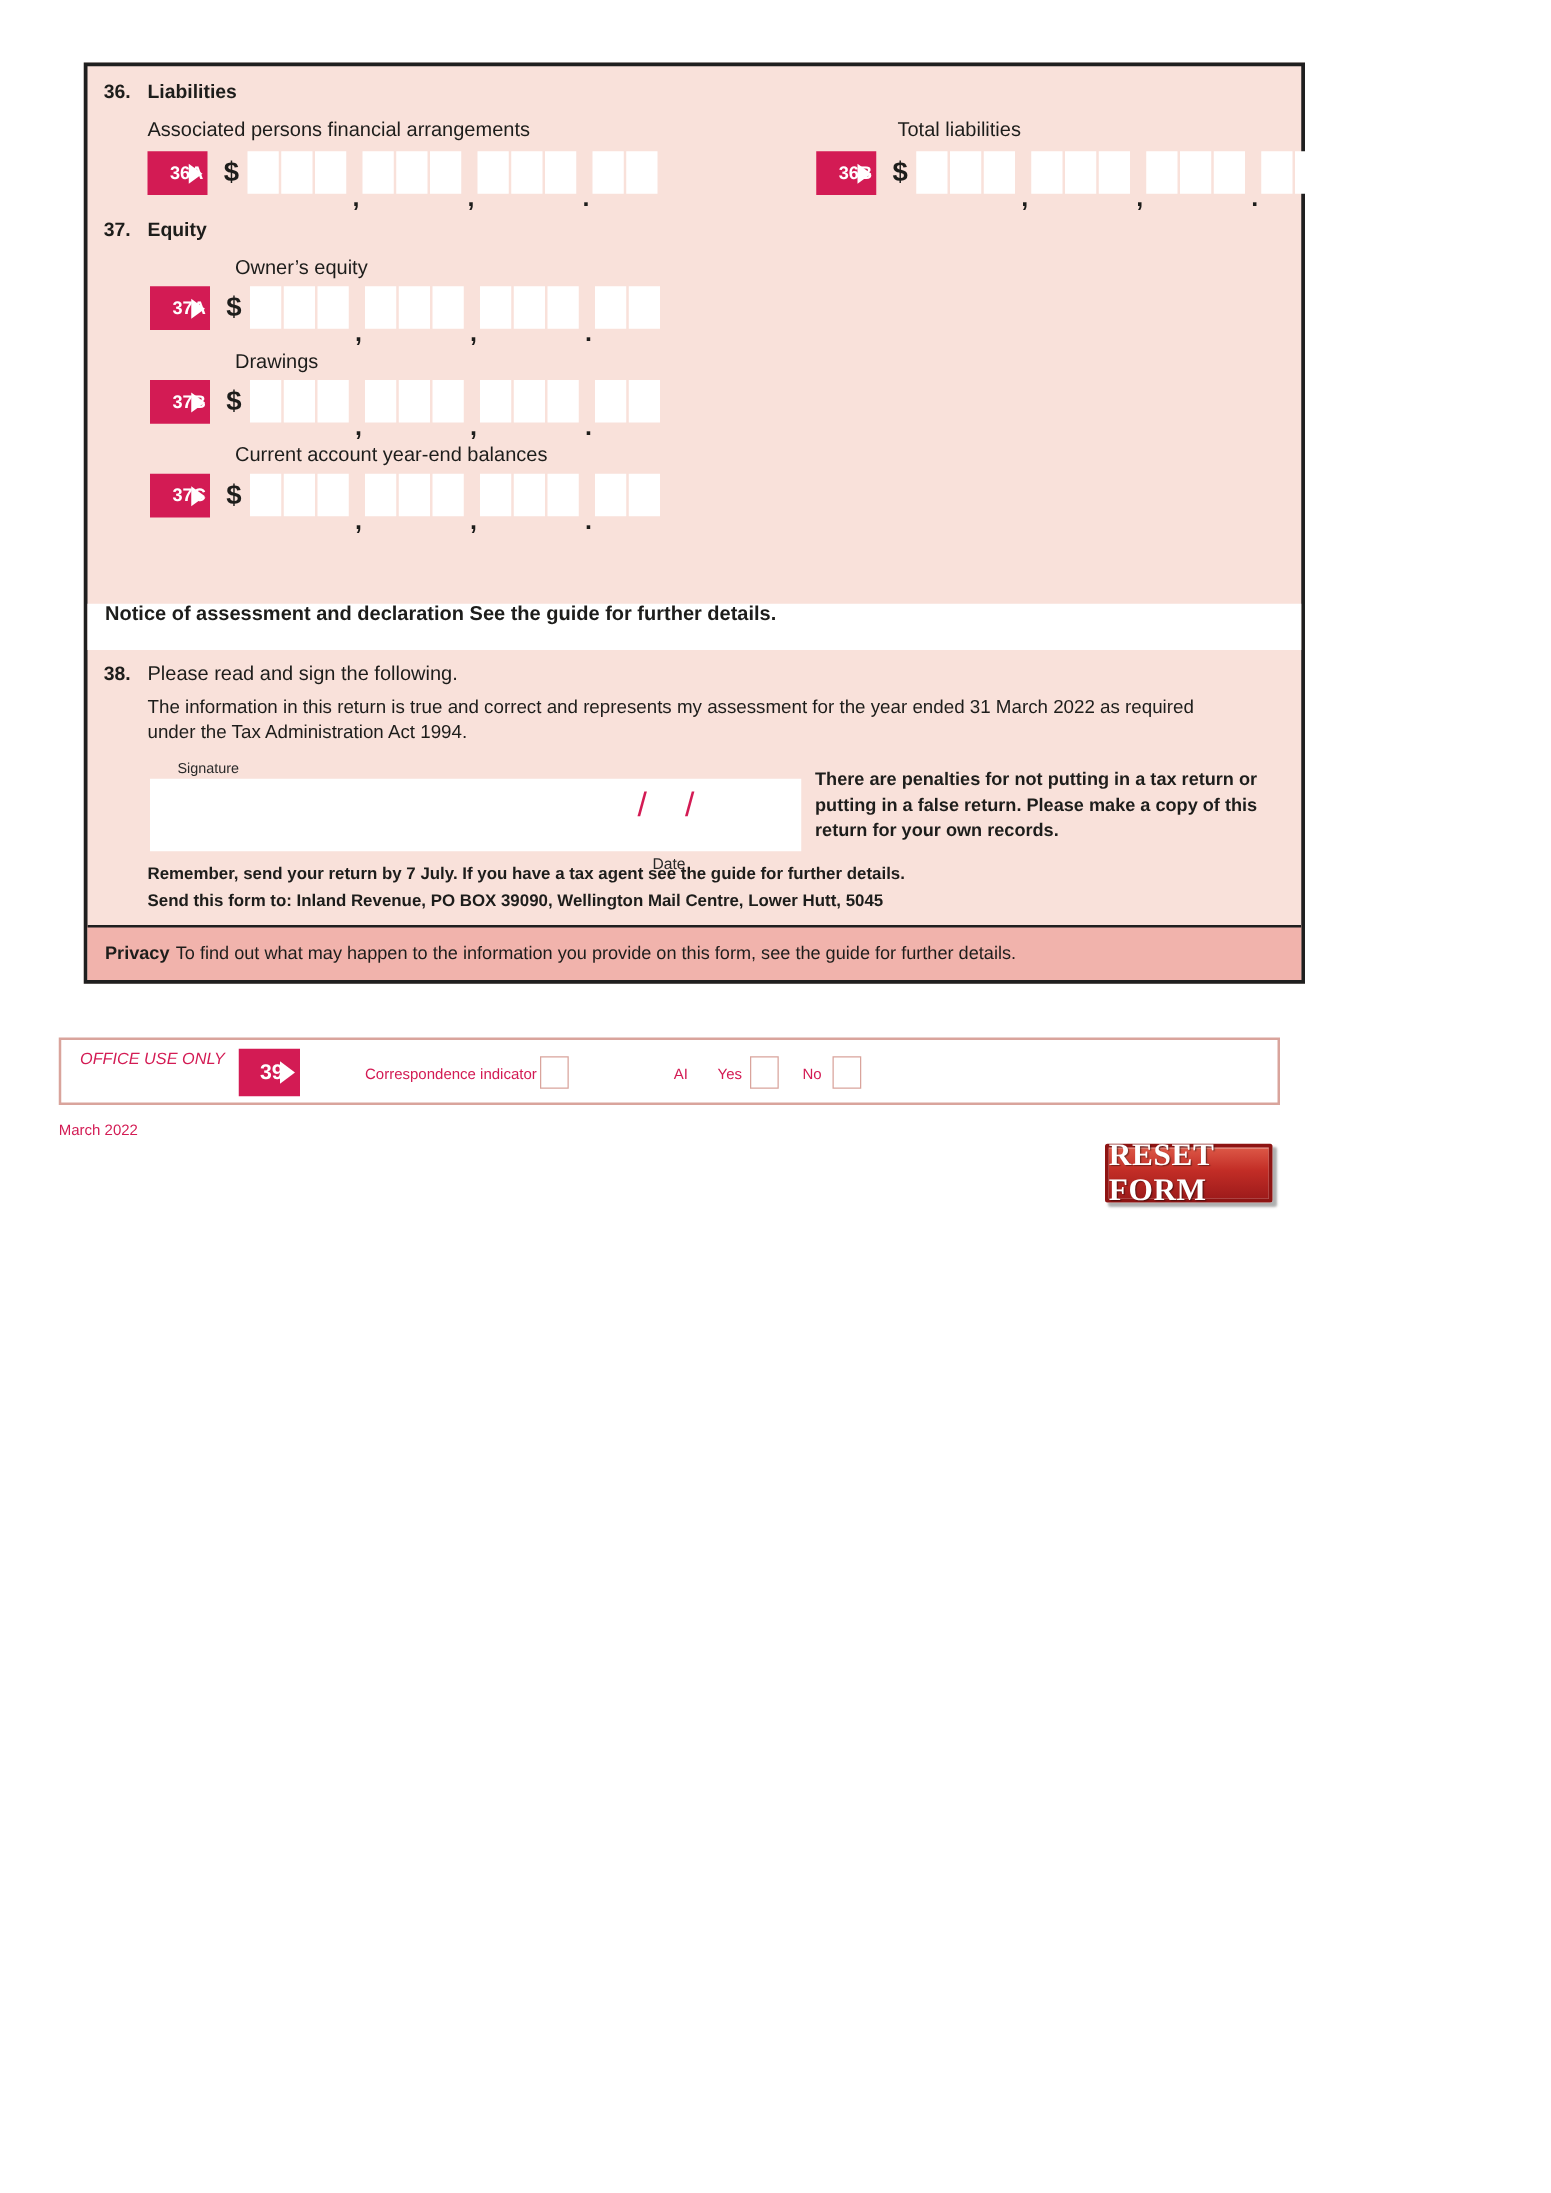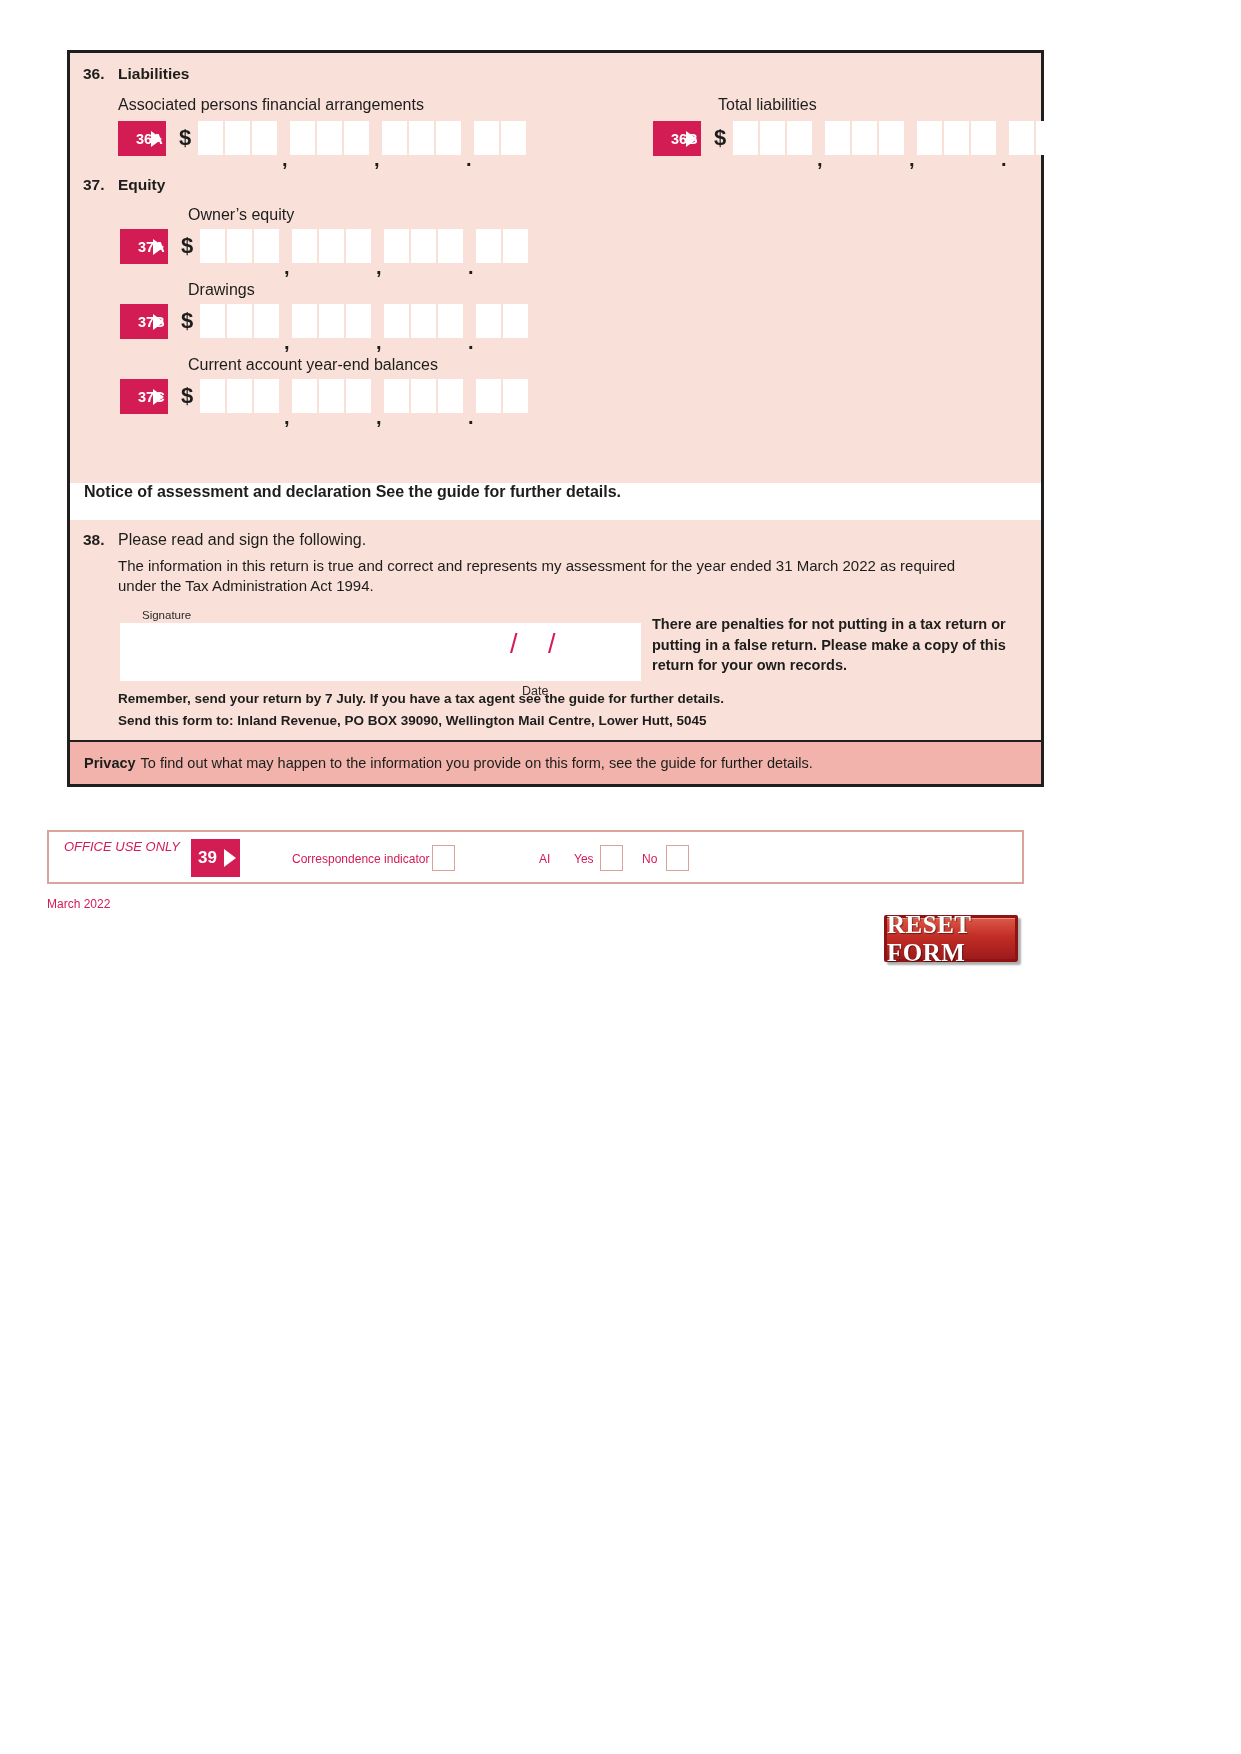--- a/index.html
+++ b/index.html
@@ -49,21 +49,21 @@
                border-top:2px solid var(--border-dark);box-sizing:border-box;
                display:flex;align-items:center;}
   .privacy-bar .wrap{margin-left:14px;font-size:14.5px;}
   .privacy-rest{margin-left:5px;}
 
   
   .office-box{left:47px;top:830px;width:977px;height:54px;box-sizing:border-box;
               border:2px solid var(--office-border);background:#fff;}
   .office-label{font-size:13px;font-style:italic;color:var(--crimson);}
   .badge39{left:142px;top:7px;width:49px;height:38px;background:var(--crimson);color:#fff;
-           font-size:17px;font-weight:bold;display:flex;align-items:center;padding-left:7px;
+           font-size:17px;font-weight:bold;display:flex;align-items:center;padding-left:17px;
            box-sizing:border-box;position:absolute;}
   .badge39 .tri{position:absolute;right:4px;top:50%;transform:translateY(-50%);
                 width:0;height:0;border-top:9px solid transparent;border-bottom:9px solid transparent;
                 border-left:12px solid #fff;}
   .office-text{font-size:12px;color:var(--crimson);}
   .tickbox{width:23px;height:26px;background:#fff;border:1px solid var(--office-border);
            box-sizing:border-box;position:absolute;}
 
   .version{font-size:12px;color:var(--crimson);}
 

